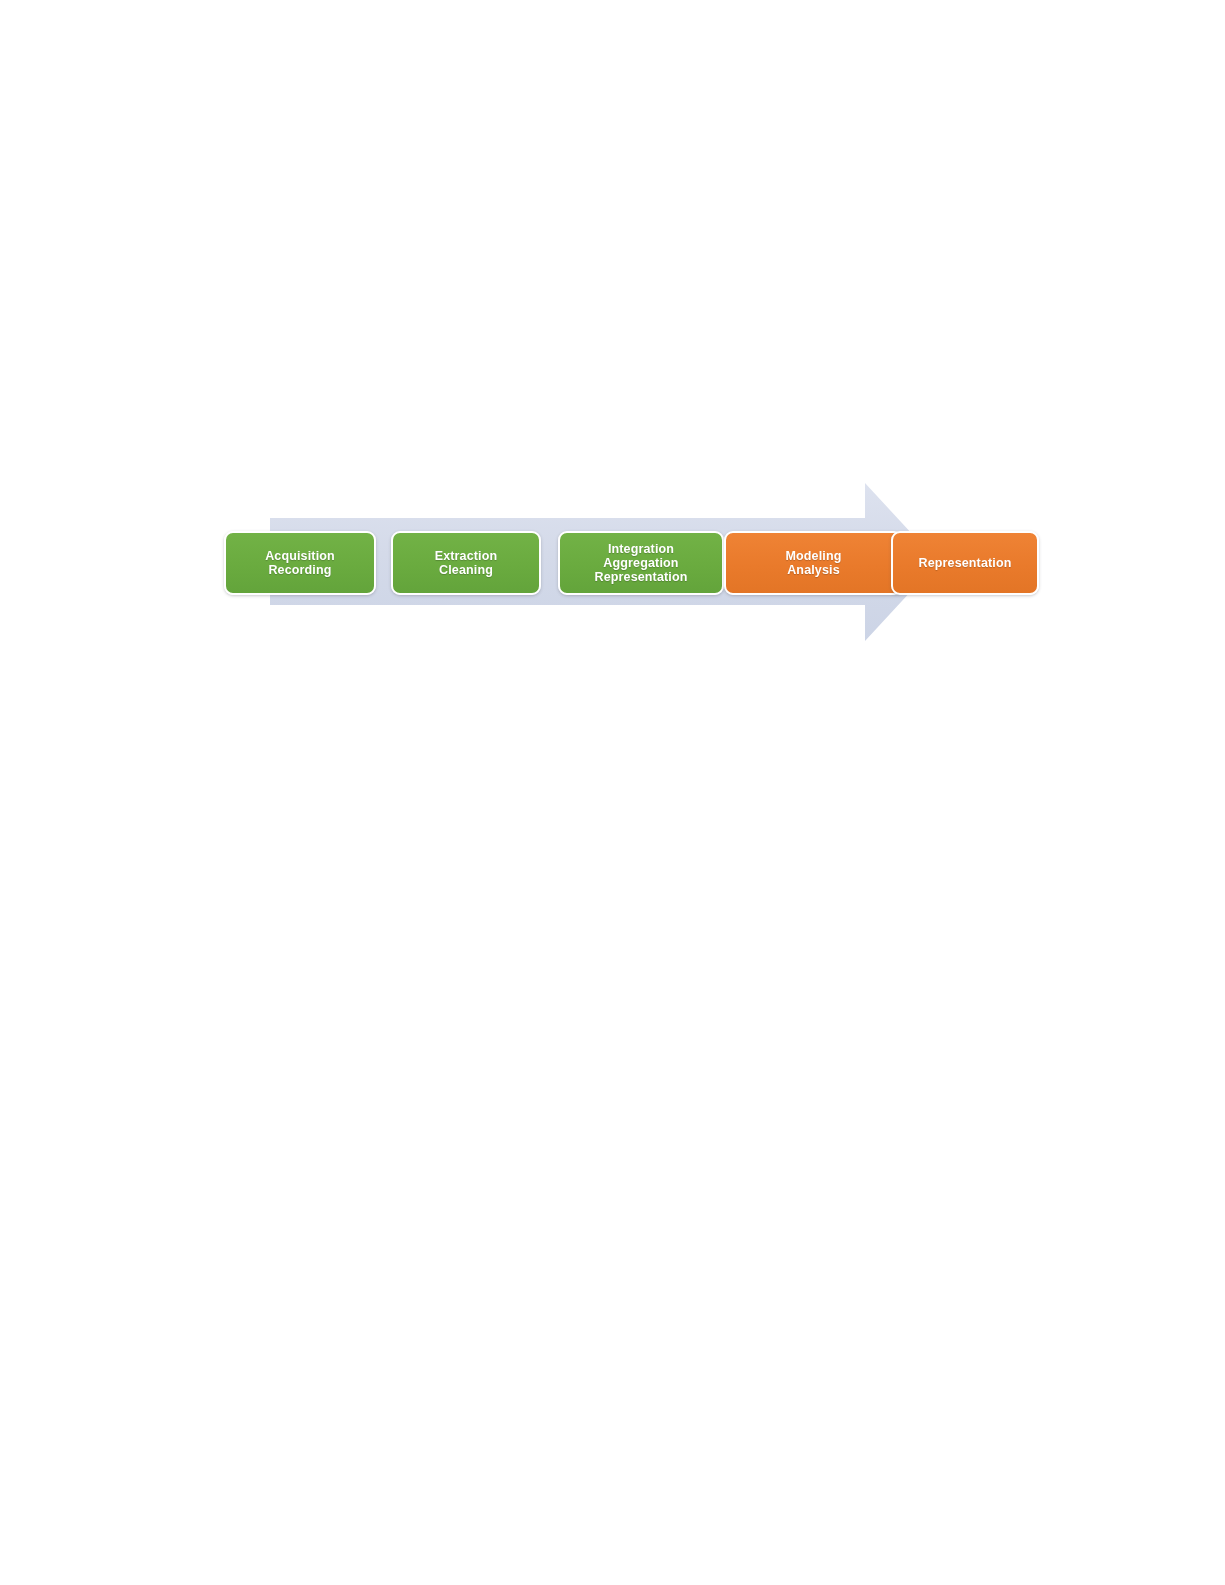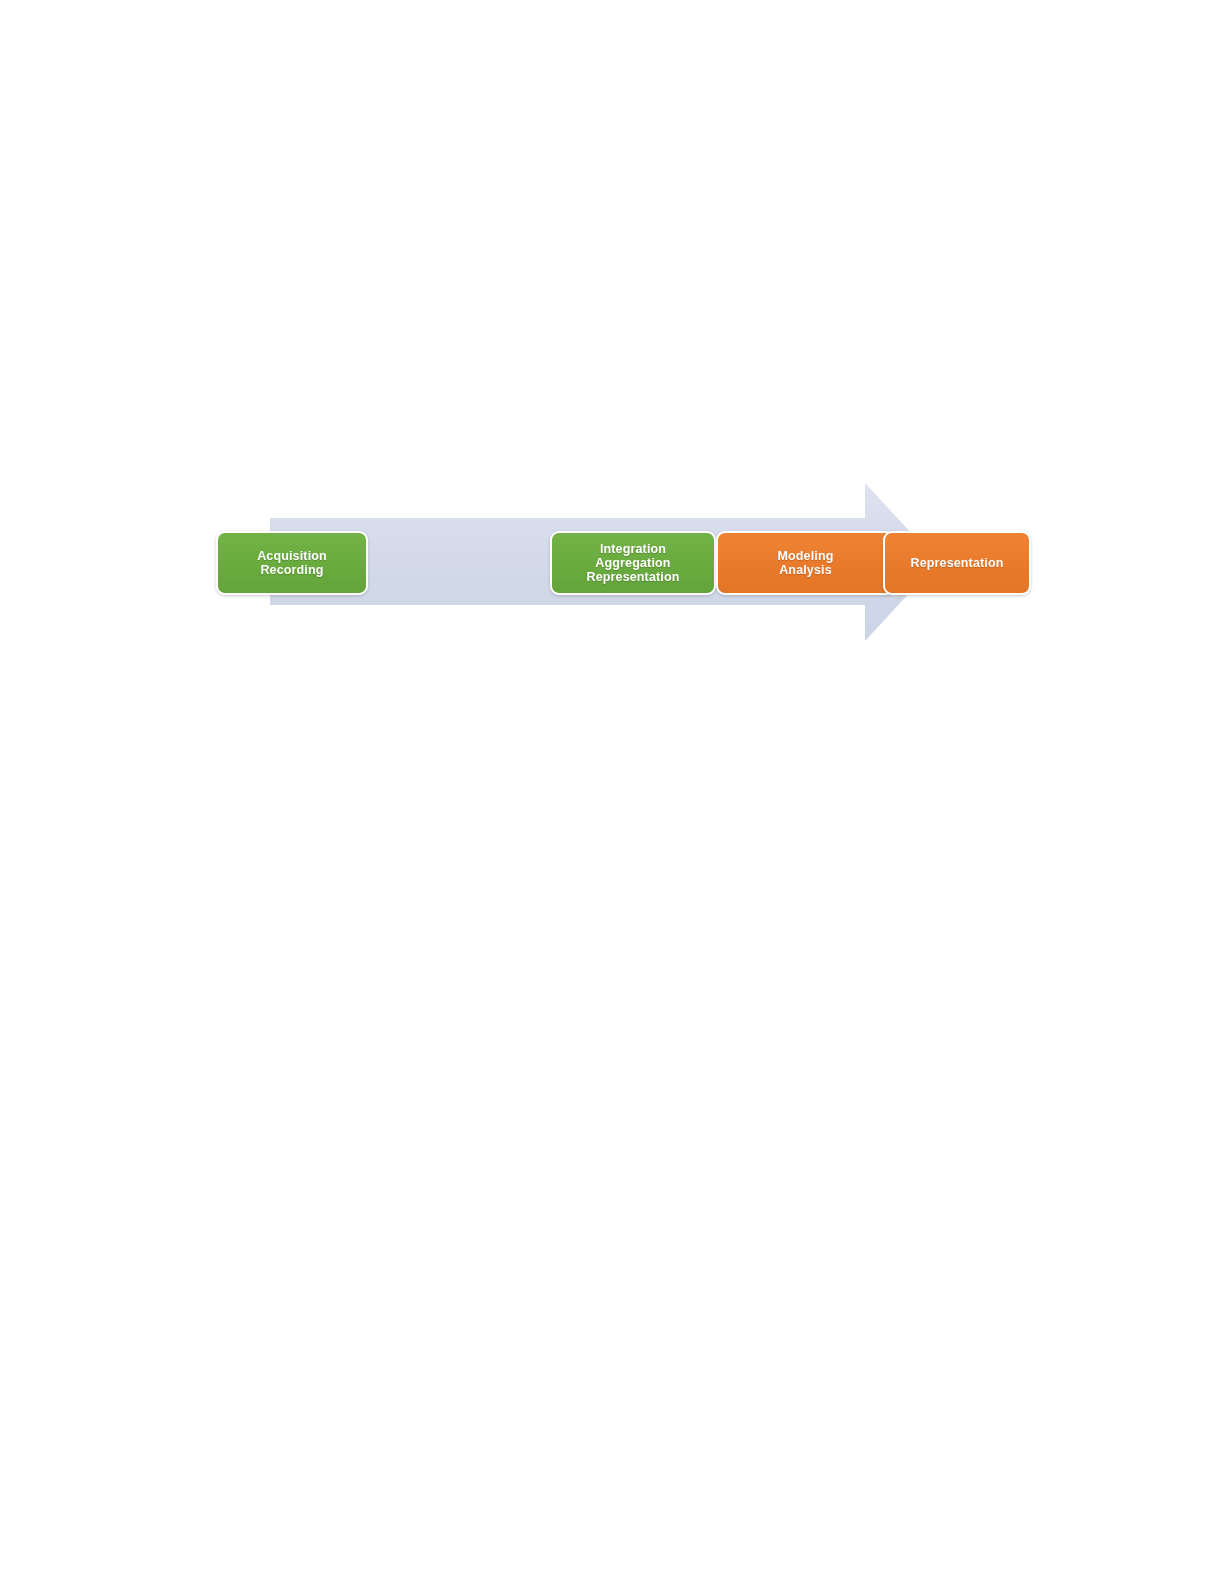--- a/index.html
+++ b/index.html
@@ -34,21 +34,21 @@
   #arrow-band svg {
     display: block;
     width: 770px;
     height: 180px;
     overflow: visible;
   }
 
   
   #stage-row {
     position: absolute;
-    left: 216px;
+    left: 224px;
     top: 531px;
     width: 815px;
     height: 64px;
     text-decoration: underline;
   }
 
   .stage-box {
     position: absolute;
     top: 0;
     height: 64px;
@@ -106,20 +106,24 @@
     </svg>
   </div>
 
   <div id="stage-row">
 
     <div class="stage-box stage-green" style="left:0px; width:152px;">
       <span class="stage-label">Acquisition
 Recording</span>
     </div>
 
+    <div class="stage-box stage-green" style="left:167px; width:150px;">
+      <span class="stage-label">Extraction
+Cleaning</span>
+    </div>
 
     <div class="stage-box stage-green" style="left:334px; width:166px;">
       <span class="stage-label">Integration
 Aggregation
 Representation</span>
     </div>
 
     <div class="stage-box stage-orange" style="left:500px; width:179px;">
       <span class="stage-label">Modeling
 Analysis</span>

